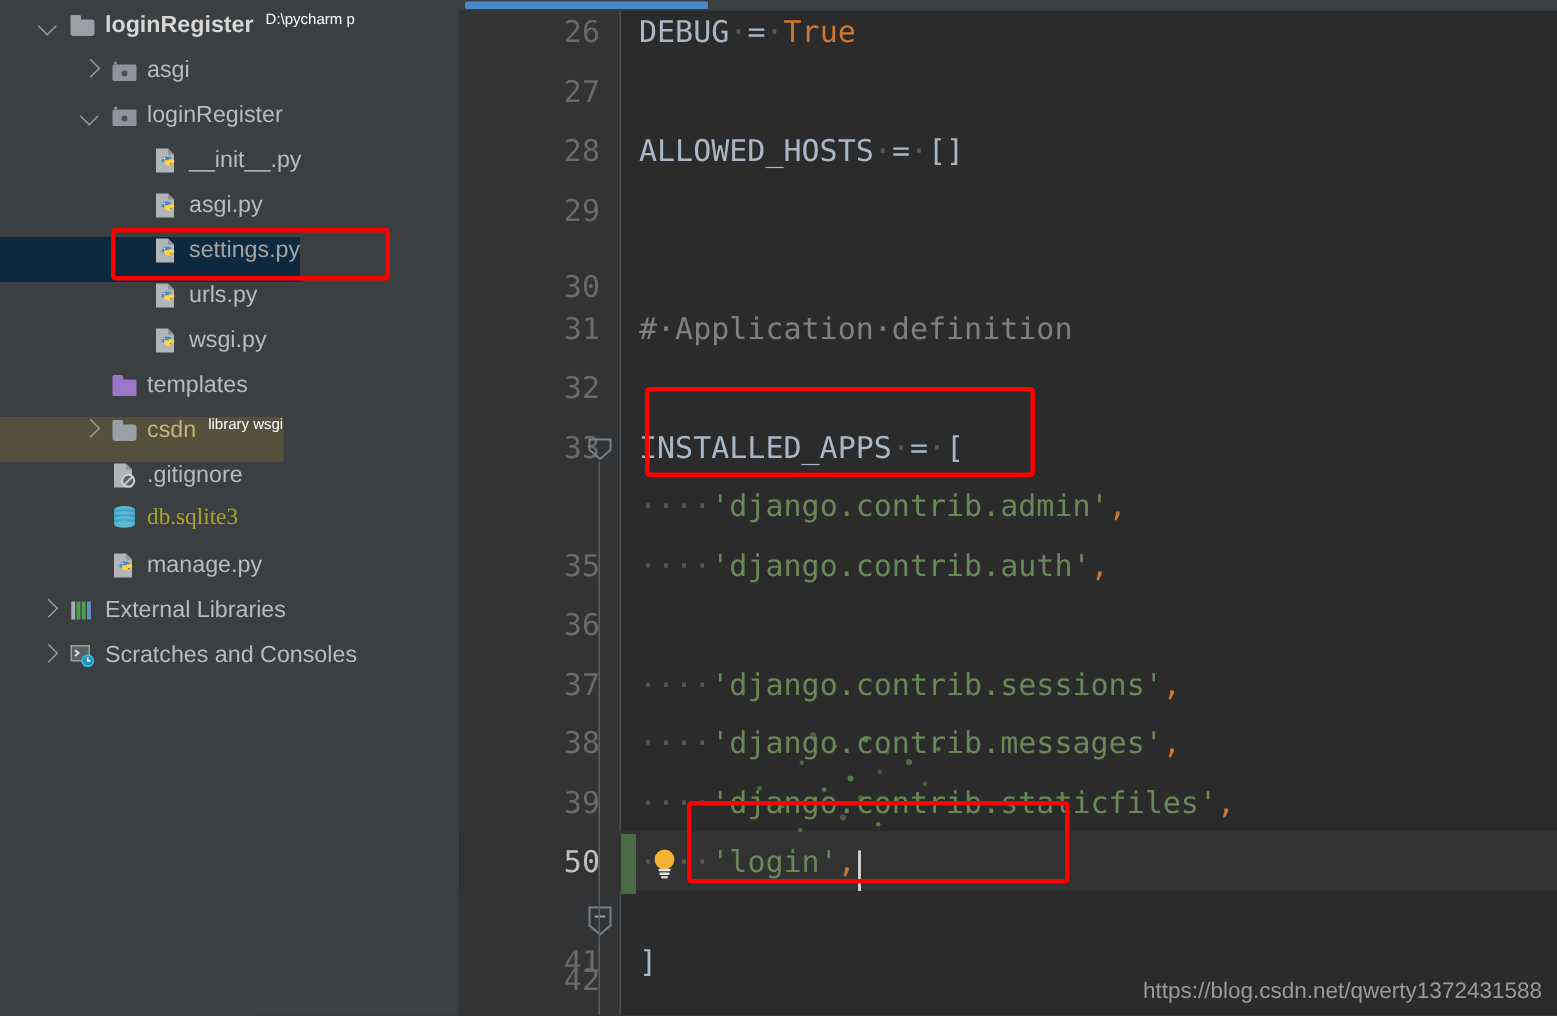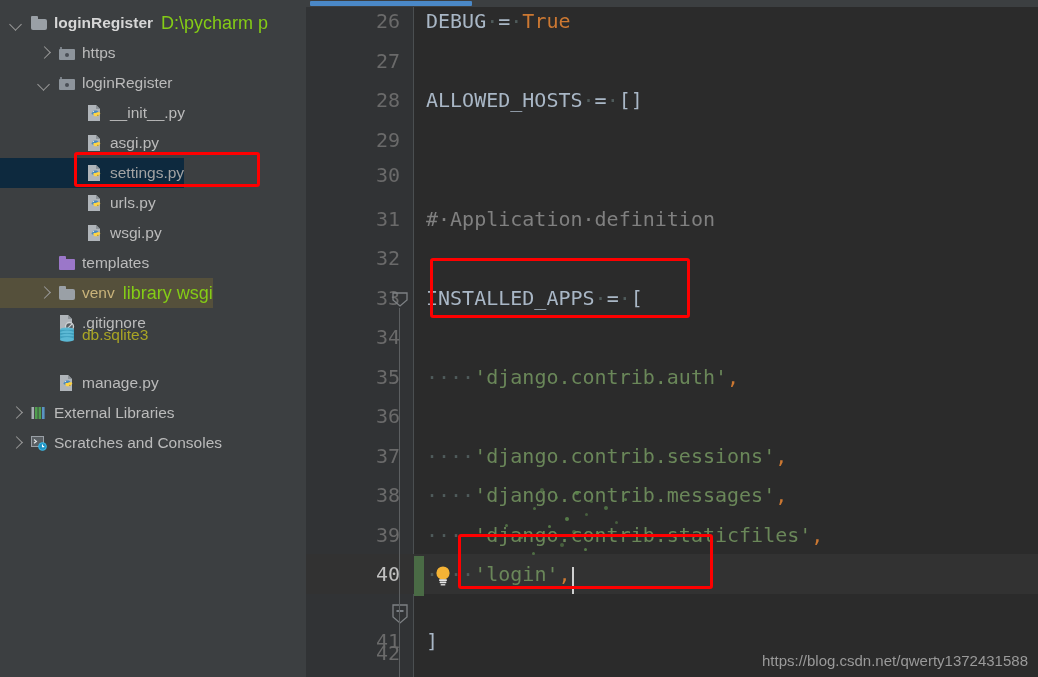--- a/index.html
+++ b/index.html
@@ -9,23 +9,23 @@
     font-family:"Liberation Sans", sans-serif;
   }
   #app{ position:relative; width:1038px; height:677px; display:flex; }
 
   
   #sidebar{
     width:306px; height:677px; background:#3c3f41;
     position:relative; overflow:hidden; flex:0 0 306px;
   }
   .tree-row{
-    position:relative; height:30px; display:flex; align-items:center;
+    position:relative; height:30px; display:flex; 
     white-space:nowrap; font-size:15.5px; color:#bbbbbb;
-    padding-left:0;
+    padding-left:16px;
   }
   .tree-row.selected{ background:#0d293e; }
   .tree-row.hovered{ background:#55503b; }
   .arrow{
     width:16px; height:16px; flex:0 0 16px; position:relative;
     display:inline-block;
   }
   .arrow.down::before{
     content:""; position:absolute; left:3px; top:5px;
     width:8px; height:8px; border-left:1.6px solid #9a9a9a; border-bottom:1.6px solid #9a9a9a;
@@ -63,21 +63,21 @@
   .ico.folder-purple::after{
     content:""; position:absolute; left:1px; top:2px; width:7px; height:4px;
     background:#9b77c9; border-radius:1px 1px 0 0;
   }
 
   .label-main{ color:#bbbbbb; }
   .label-main.bold{ font-weight:bold; color:#d6d6d6; }
   .label-main.yellowish{ color:#c9b37a; }
   .label-main.blue-sel{ color:#a3a3a3; }
   .label-main.olive{ color:#a9a525; }
-  .label-sub{ color:#84cc16; margin-left:8px; font-size:18px; }
+  .label-sub{ color:#ffffff; margin-left:8px; font-size:10px; }
 
   
   #editor{
     position:relative; width:732px; height:677px; flex:0 0 732px;
     background:#2b2b2b; overflow:hidden;
   }
   #hscroll-track{
     position:absolute; left:0; top:0; width:732px; height:7px; background:#3c3f41;
   }
   #hscroll-thumb{
@@ -150,21 +150,21 @@
         <span style="display: inline-block; width: 8px; flex: 0 0 8px;"></span>
         <span class="arrow down" style="margin-right: 6px;"></span>
         <span class="ico folder-gray"></span>
         <span class="label-main bold">loginRegister</span>
         <span class="label-sub">D:\pycharm p</span>
       </div>
       <div class="tree-row" style="top: 38px; position: absolute;">
         <span style="display: inline-block; width: 36px; flex: 0 0 36px;"></span>
         <span class="arrow right" style="margin-right: 6px;"></span>
         <span class="ico folder-mod"></span>
-        <span class="label-main">https</span>
+        <span class="label-main">asgi</span>
       </div>
       <div class="tree-row" style="top: 68px; position: absolute;">
         <span style="display: inline-block; width: 36px; flex: 0 0 36px;"></span>
         <span class="arrow down" style="margin-right: 6px;"></span>
         <span class="ico folder-mod"></span>
         <span class="label-main">loginRegister</span>
       </div>
       <div class="tree-row" style="top: 98px; position: absolute;">
         <span style="display: inline-block; width: 64px; flex: 0 0 64px;"></span>
         <span class="arrow " style="margin-right: 6px;"></span>
@@ -238,35 +238,35 @@
       <div class="tree-row" style="top: 248px; position: absolute;">
         <span style="display: inline-block; width: 36px; flex: 0 0 36px;"></span>
         <span class="arrow " style="margin-right: 6px;"></span>
         <span class="ico folder-purple"></span>
         <span class="label-main">templates</span>
       </div>
       <div class="tree-row hovered" style="top: 278px; position: absolute;">
         <span style="display: inline-block; width: 36px; flex: 0 0 36px;"></span>
         <span class="arrow right" style="margin-right: 6px;"></span>
         <span class="ico folder-gray"></span>
-        <span class="label-main yellowish">venv</span>
+        <span class="label-main yellowish">csdn</span>
         <span class="label-sub">library wsgi</span>
       </div>
       <div class="tree-row" style="top: 308px; position: absolute;">
         <span style="display: inline-block; width: 36px; flex: 0 0 36px;"></span>
         <span class="arrow " style="margin-right: 6px;"></span>
         <span class="ico"><svg width="18" height="18" viewBox="0 0 18 18">
     <path d="M2 1 h8 l4 4 v12 h-12 z" fill="#b0b5ba"></path>
     <path d="M10 1 l4 4 h-4 z" fill="#8d9398"></path>
     <circle cx="11.5" cy="12.5" r="4" fill="#5a5f63" stroke="#cfd3d6" stroke-width="1.3"></circle>
     <line x1="8.9" y1="15.1" x2="14.1" y2="9.9" stroke="#cfd3d6" stroke-width="1.3"></line>
   </svg></span>
         <span class="label-main">.gitignore</span>
       </div>
-      <div class="tree-row" style="top: 320px; position: absolute;">
+      <div class="tree-row" style="top: 336px; position: absolute; font-family: Liberation Serif, serif;">
         <span style="display: inline-block; width: 36px; flex: 0 0 36px;"></span>
         <span class="arrow " style="margin-right: 6px;"></span>
         <span class="ico"><svg width="18" height="18" viewBox="0 0 18 18">
     <ellipse cx="9" cy="3.8" rx="7" ry="2.4" fill="#5bb8d4"></ellipse>
     <rect x="2" y="3.8" width="14" height="3" fill="#3f9fbd"></rect>
     <ellipse cx="9" cy="7" rx="7" ry="2.4" fill="#5bb8d4"></ellipse>
     <rect x="2" y="7" width="14" height="3" fill="#3f9fbd"></rect>
     <ellipse cx="9" cy="10.2" rx="7" ry="2.4" fill="#5bb8d4"></ellipse>
     <rect x="2" y="10.2" width="14" height="3" fill="#3f9fbd"></rect>
     <ellipse cx="9" cy="13.4" rx="7" ry="2.4" fill="#5bb8d4"></ellipse>
@@ -329,38 +329,38 @@
           <div class="code"></div>
         </div>
         <div class="line" style="top: 73px;">
           <div class="lnum">28</div>
           <div class="code"><span class="tok-def">ALLOWED_HOSTS</span><span class="ws">·</span><span class="tok-punct">=</span><span class="ws">·</span><span class="tok-bracket">[]</span></div>
         </div>
         <div class="line" style="top: 112.5px;">
           <div class="lnum">29</div>
           <div class="code"></div>
         </div>
-        <div class="line" style="top: 148px;">
+        <div class="line" style="top: 164px;">
           <div class="lnum">30</div>
           <div class="code"></div>
         </div>
         <div class="line" style="top: 191.5px;">
           <div class="lnum">31</div>
           <div class="code"><span class="tok-comment">#·Application·definition</span></div>
         </div>
         <div class="line" style="top: 231px;">
           <div class="lnum">32</div>
           <div class="code"></div>
         </div>
         <div class="line" style="top: 270.5px;">
           <div class="lnum">33</div>
           <div class="code"><span class="tok-def">INSTALLED_APPS</span><span class="ws">·</span><span class="tok-punct">=</span><span class="ws">·</span><span class="tok-bracket">[</span></div>
         </div>
         <div class="line" style="top: 310px;">
-          <div class="lnum">34</div>
+          <div class="code"><span class="ws">····</span><span class="tok-str">'django.contrib.admin'</span><span class="tok-comma">,</span></div>
         </div>
         <div class="line" style="top: 349.5px;">
           <div class="lnum">35</div>
           <div class="code"><span class="ws">····</span><span class="tok-str">'django.contrib.auth'</span><span class="tok-comma">,</span></div>
         </div>
         <div class="line" style="top: 389px;">
           <div class="lnum">36</div>
         </div>
         <div class="line" style="top: 428.5px;">
           <div class="lnum">37</div>
@@ -368,21 +368,21 @@
         </div>
         <div class="line" style="top: 468px;">
           <div class="lnum">38</div>
           <div class="code"><span class="ws">····</span><span class="tok-str">'django.contrib.messages'</span><span class="tok-comma">,</span></div>
         </div>
         <div class="line" style="top: 507.5px;">
           <div class="lnum">39</div>
           <div class="code"><span class="ws">····</span><span class="tok-str">'django.contrib.staticfiles'</span><span class="tok-comma">,</span></div>
         </div>
         <div class="line current" style="top: 547px;">
-          <div class="lnum">40</div>
+          <div class="lnum">50</div>
           <div class="code"><span class="ws">····</span><span class="tok-str">'login'</span><span class="tok-comma">,</span></div>
         </div>
         <div class="line" style="top: 614px;">
           <div class="lnum">41</div>
           <div class="code"><span class="tok-bracket">]</span></div>
         </div>
         <div class="line" style="top: 626px;">
           <div class="lnum">42</div>
           <div class="code"></div>
         </div>

